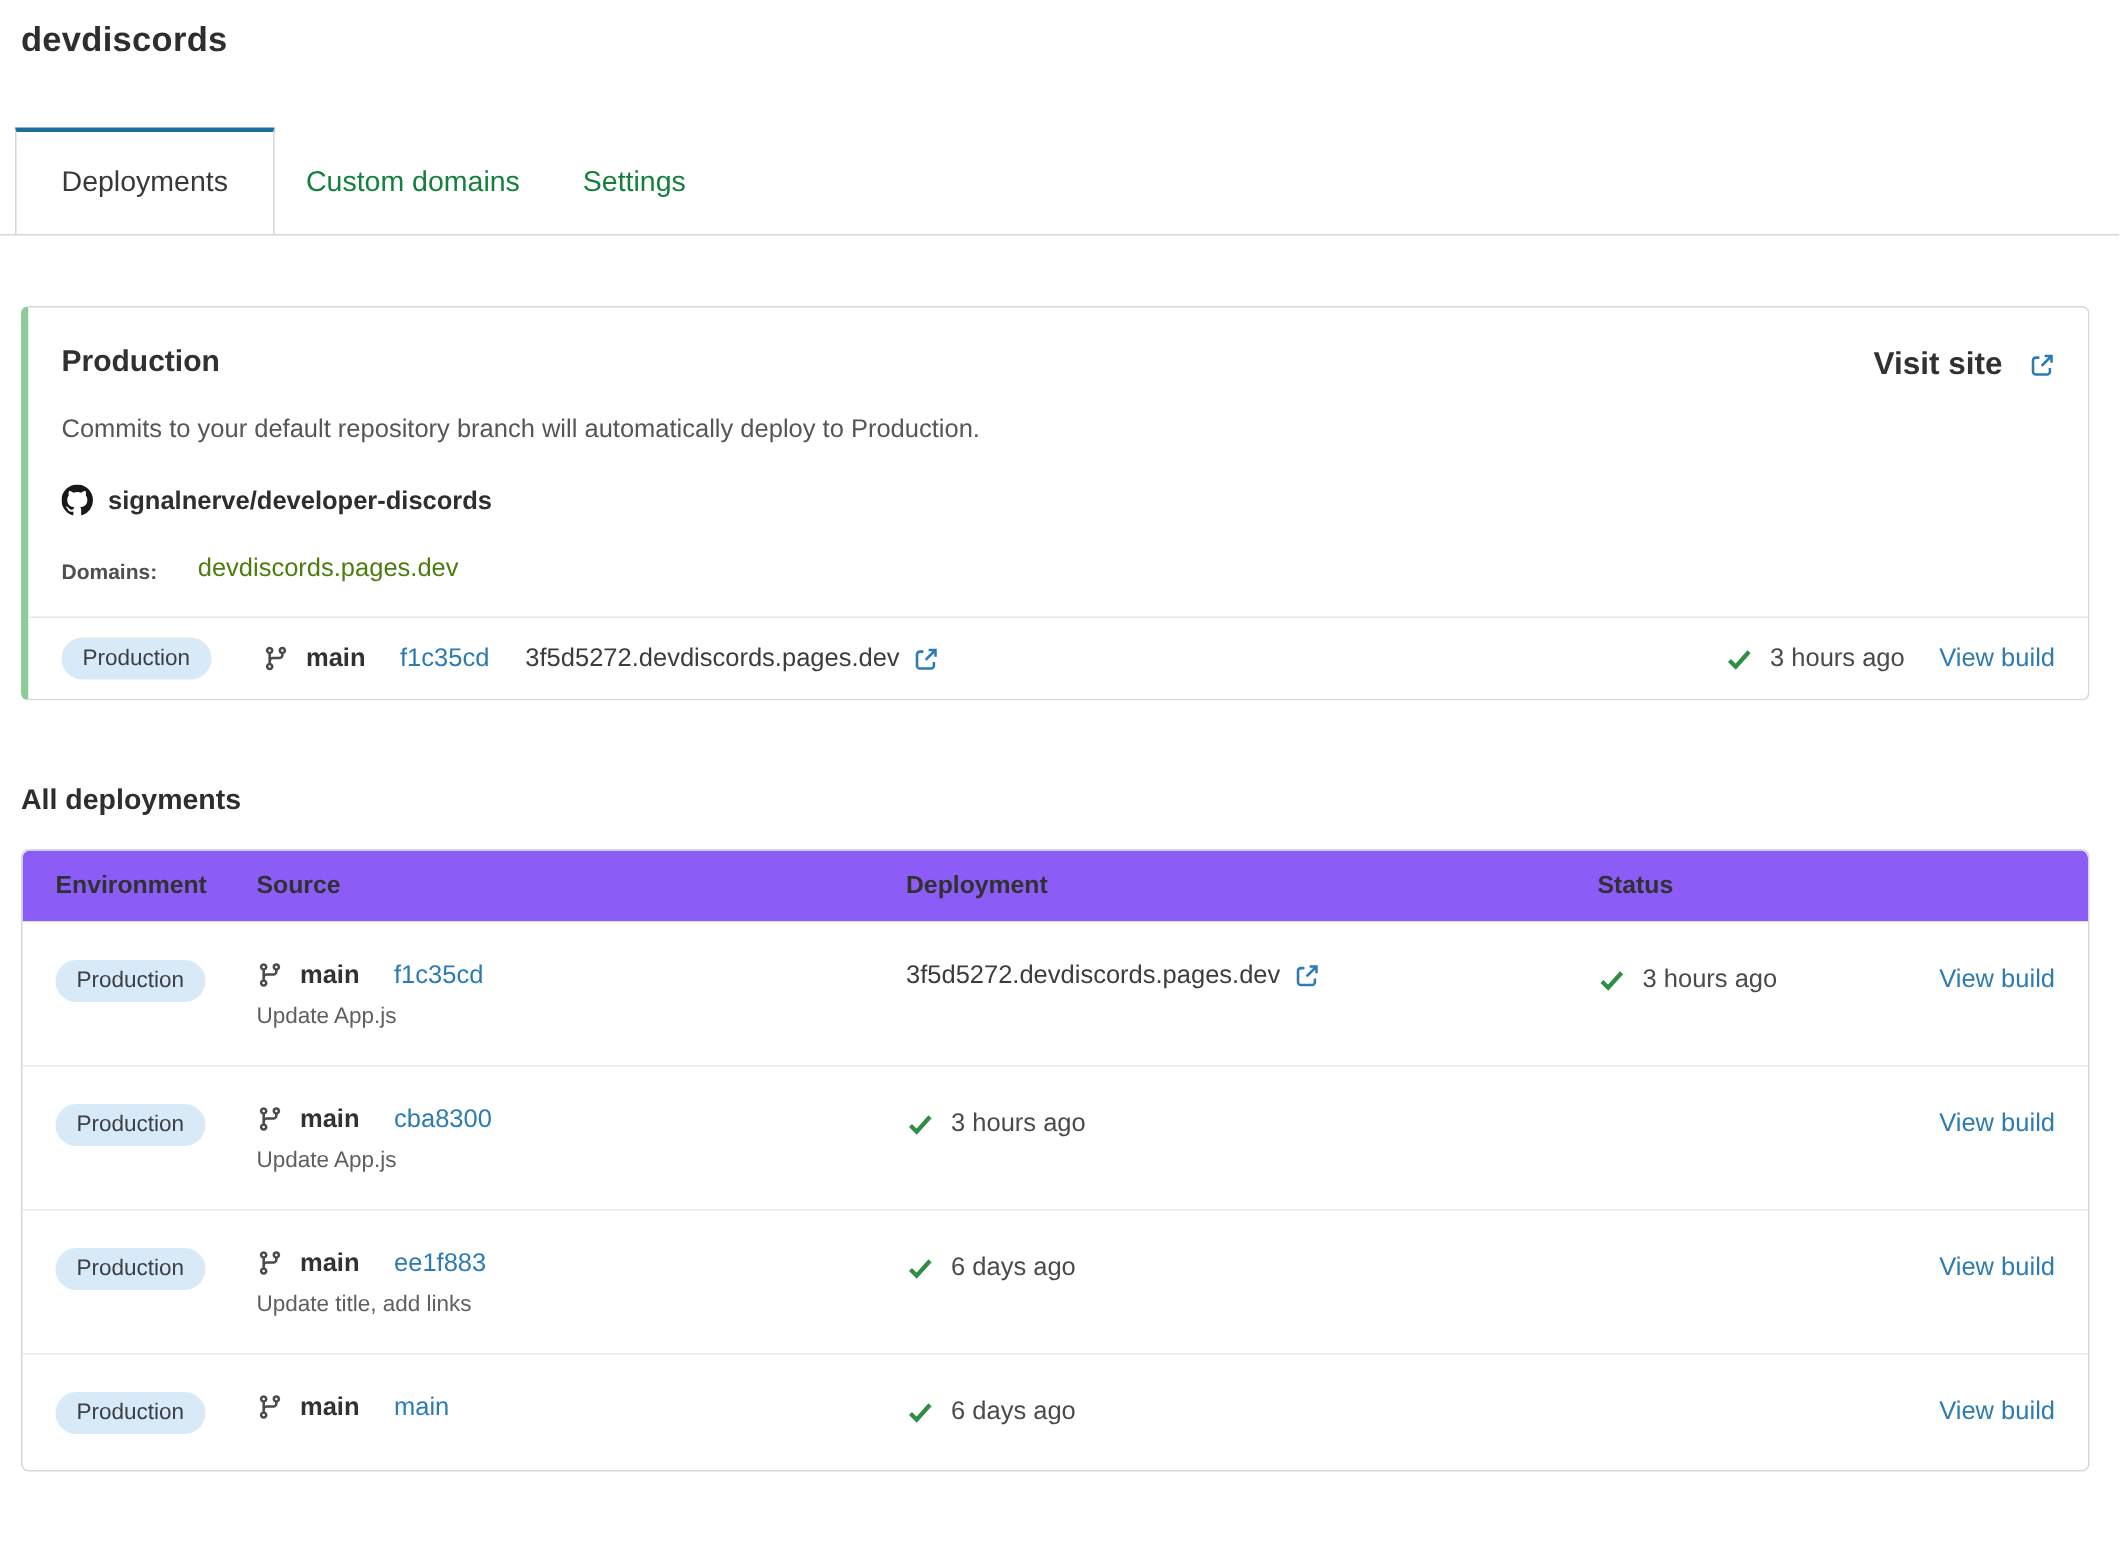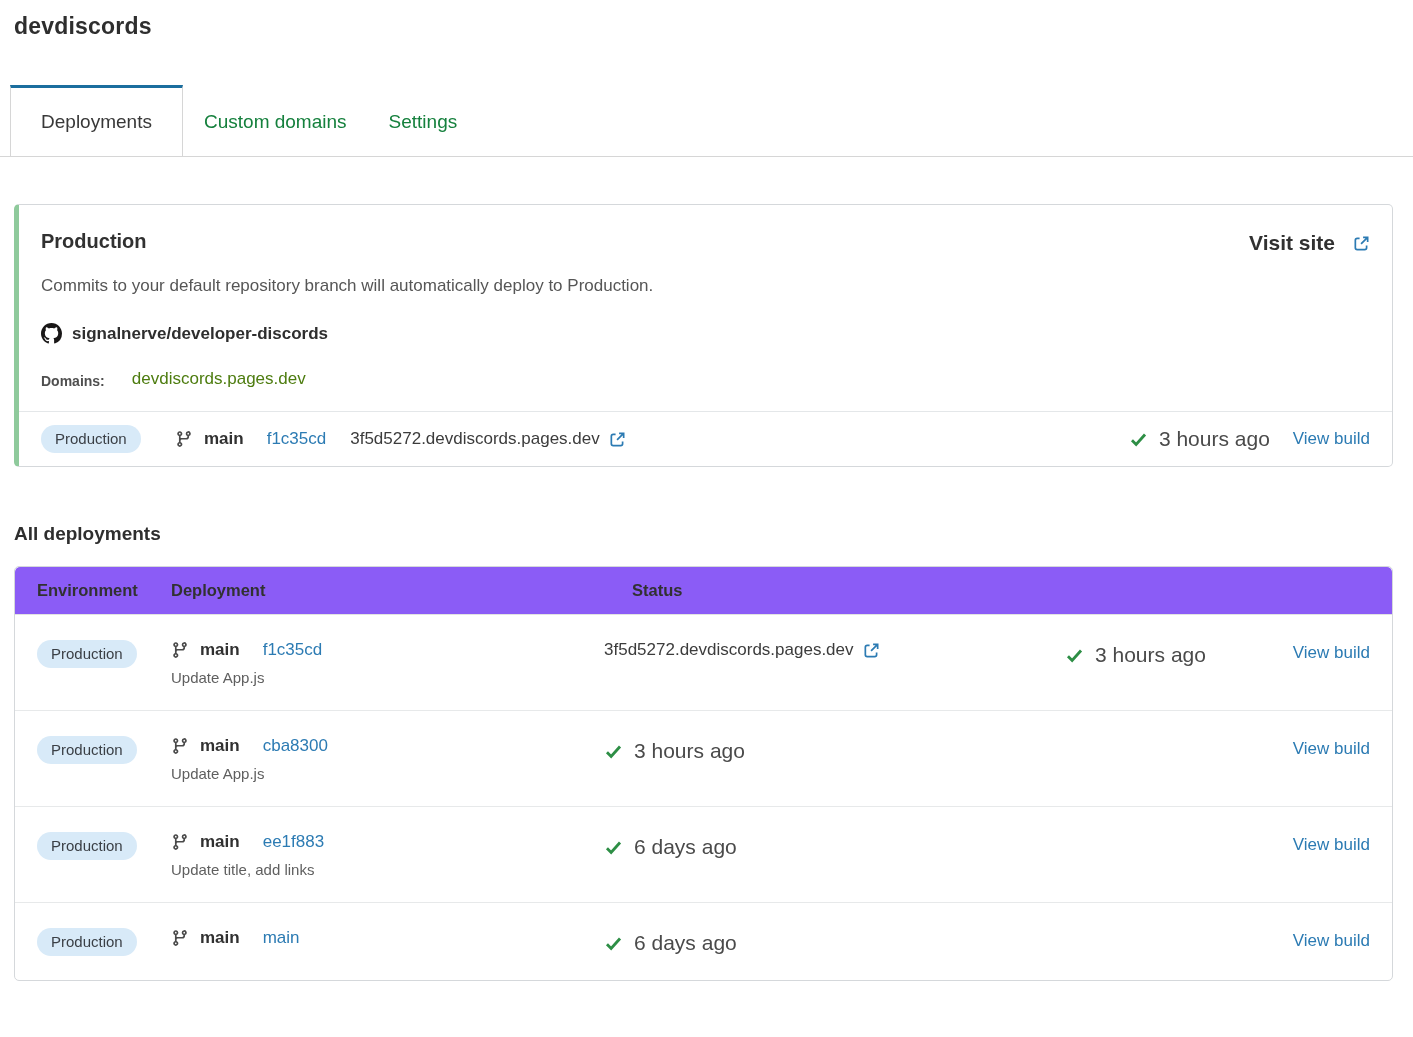--- a/index.html
+++ b/index.html
@@ -94,21 +94,21 @@
     padding: 0 14px;
     border-radius: 14px;
     white-space: nowrap;
   }
   .source-inline { display: flex; align-items: center; }
   .branch-name { font-size: 17px; font-weight: 700; color: #313131; margin-left: 11px; }
   .commit-link { font-size: 17px; color: #2c7bb3; margin-left: 23px; text-decoration: none; cursor: pointer; }
   .deploy-link { display: flex; align-items: center; margin-left: 24px; text-decoration: none; cursor: pointer; text-align: center; }
   .deploy-url { font-size: 17px; color: #3c3c3c; }
   .right-group { margin-left: auto; display: flex; align-items: center; }
-  .time-text { font-size: 21px; color: #4a4a4a; margin-left: 11px; }
+  .time-text { font-size: 17px; color: #4a4a4a; margin-left: 11px; }
   .view-build { font-size: 17px; color: #2c7bb3; margin-left: 23px; text-decoration: none; cursor: pointer; white-space: nowrap; }
 
   
   .icon { display: inline-flex; align-items: center; justify-content: center; flex: none; }
   .gh-icon svg { width: 21px; height: 21px; fill: #191717; }
   .ext-icon { margin-left: 9px; }
   .ext-icon svg { width: 17px; height: 17px; stroke: #2c7bb3; fill: none; stroke-width: 1.6; }
   .branch-icon svg { width: 18px; height: 18px; fill: #4a4a4a; }
   .check-icon svg { width: 19px; height: 19px; stroke: #2d8e45; fill: none; stroke-width: 2.4; }
 
@@ -226,20 +226,21 @@
         <a class="view-build">View build</a>
       </div>
     </div>
   </div>
 
   <div class="section-title">All deployments</div>
 
   <div class="deploy-table">
     <div class="thead">
       <div class="th col-env">Environment</div>
+      <div class="th col-source">Source</div>
       <div class="th col-deploy">Deployment</div>
       <div class="th col-status">Status</div>
       <div class="col-action"></div>
     </div>
     <div id="table-body">
   <div class="trow">
     <div class="col-env">
       <span class="badge">Production</span>
     </div>
     <div class="col-source">

